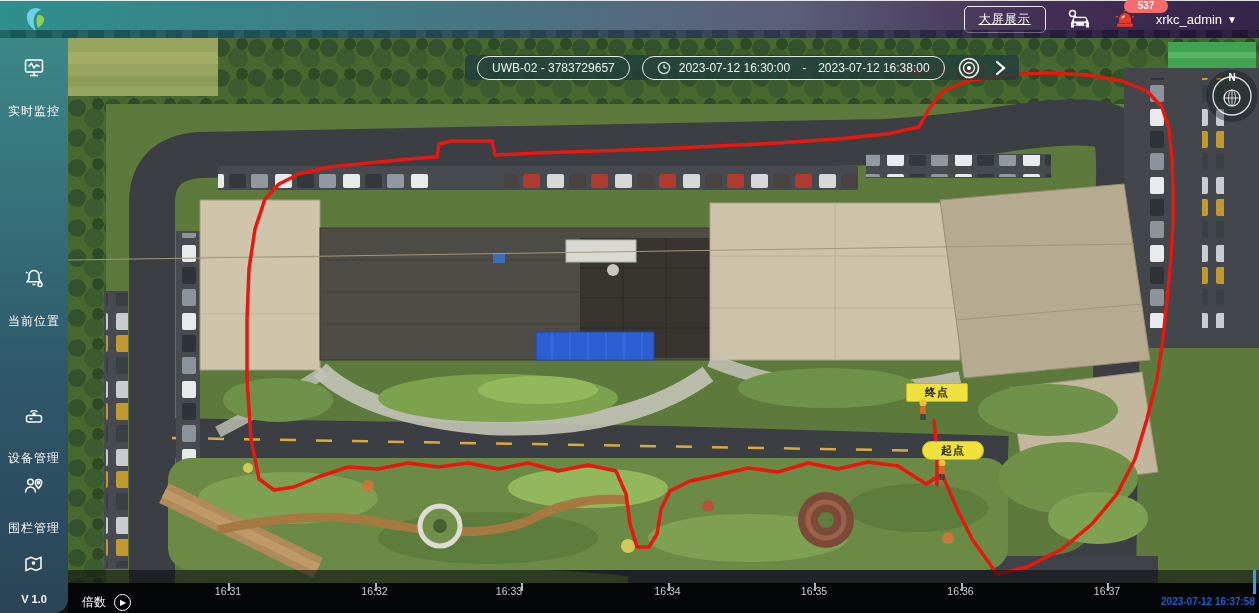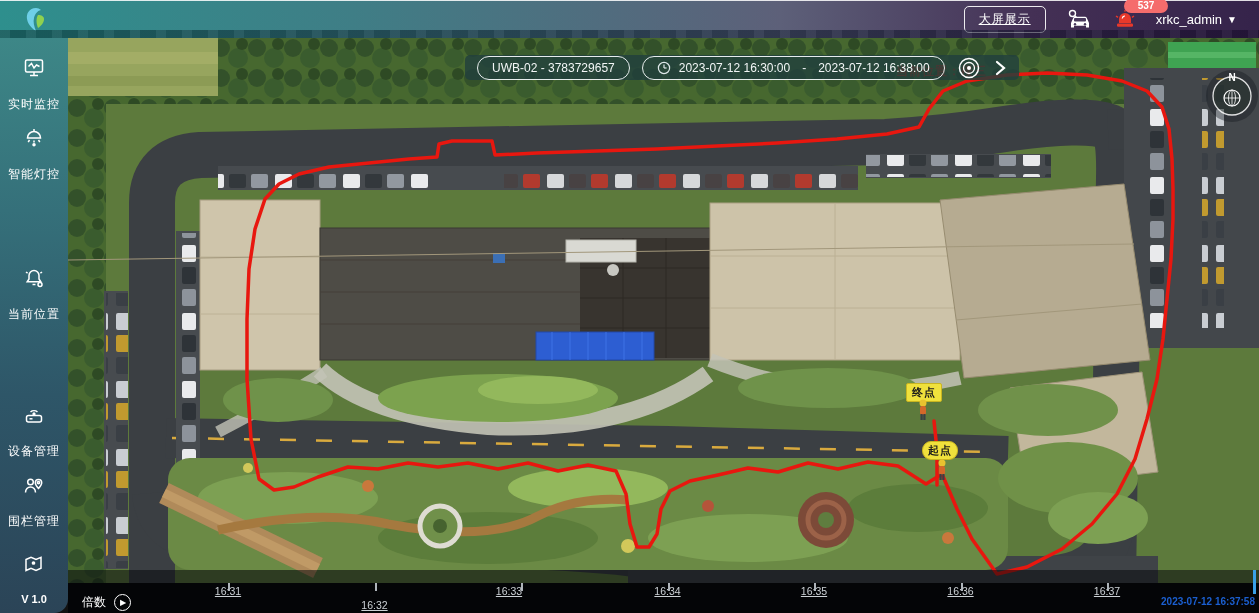--- a/index.html
+++ b/index.html
@@ -36,21 +36,21 @@
   .caret { font-size:10px; }
 
   
   .sidebar {
     position:absolute; left:0; top:38px; width:68px; height:575px; z-index:25;
     background:linear-gradient(180deg,#3d8787 0%,#35707a 30%,#2e5668 62%,#2b4457 100%);
     border-radius:0 0 14px 0;
   }
   .side-item { position:absolute; left:0; width:68px; height:60px; text-align:center; cursor:pointer; }
   .side-item .side-icon { display:block; height:26px; margin-top:2px; }
-  .side-item .side-label { display:block; color:#fff; font-size:12px; margin-top:14px; letter-spacing:1px; }
+  .side-item .side-label { display:block; color:#fff; font-size:12px; margin-top:21px; letter-spacing:1px; }
   .side-item.active { left:5px; width:58px; height:64px; background:rgba(255,255,255,0.18); border-radius:10px; }
   .side-item.active .side-icon { margin-top:6px; }
   .version { position:absolute; left:0; bottom:8px; width:68px; text-align:center; color:#fff; font-size:11px; font-weight:bold; }
 
   
   .map-wrap { position:absolute; left:68px; top:38px; width:1191px; height:545px; background:#5d7a3c; overflow:hidden; }
   .map-svg { position:absolute; left:0; top:0; }
 
   .control-bar {
     position:absolute; left:382px; top:17px; height:25px; z-index:10;
@@ -64,30 +64,30 @@
   }
   .pill .sep { margin:0 4px; }
   .icon-btn { display:inline-flex; cursor:pointer; }
 
   .alert-text { position:absolute; left:828px; top:25px; color:#e8170f; font-size:12px; font-weight:bold; z-index:9; letter-spacing:1px; }
 
   .compass { position:absolute; left:1136px; top:30px; width:56px; height:56px; z-index:9; cursor:pointer; }
 
   .marker-label {
     position:absolute; z-index:8; background:#f0e13c; border:1px solid #c9b520; color:#1b1b1b;
-    font-size:11px; font-weight:bold; padding:1px 5px; border-radius:2px; letter-spacing:1px;
+    font-size:11px; font-weight:bold; padding:1px 18px; border-radius:2px; letter-spacing:1px;
   }
   .worker { position:absolute; z-index:8; }
 
   
   .bottom-bar { position:absolute; left:68px; bottom:0; width:1191px; height:43px; z-index:20; }
   .tl-track { position:absolute; left:0; top:0; width:100%; height:13px; background:rgba(8,10,12,0.55); }
   .tl-black { position:absolute; left:0; top:13px; width:100%; height:30px; background:#040507; }
   .tl-tick { position:absolute; top:13px; width:2px; height:8px; background:#aeb4ba; }
-  .tl-label { position:absolute; top:15px; transform:translateX(-50%); color:#ccd1d5; font-size:10.5px;text-decoration:underline; }
+  .tl-label { position:absolute; top:15px; transform:translateX(-50%); color:#ccd1d5; font-size:10.5px; }
   .speed-ctrl { position:absolute; left:14px; top:24px; display:flex; align-items:center; gap:8px; color:#fff; font-size:12px; }
   .play-btn {
     width:17px; height:17px; border:1.5px solid #fff; border-radius:50%; color:#fff;
     display:inline-flex; align-items:center; justify-content:center; font-size:8px; cursor:pointer; padding-left:1px;
   }
   .playhead { position:absolute; top:0; width:3px; height:24px; background:#3aa0e8; }
   .cur-time { position:absolute; right:4px; top:26px; color:#1b5fd0; font-size:10px; font-weight:bold;text-align:right; }
 </style>
 </head>
 <body>
@@ -133,33 +133,20 @@
     <div class="side-item" style="top:16px">
       <span class="side-icon">
         <svg width="24" height="24" viewBox="0 0 24 24" fill="none" stroke="#fff" stroke-width="1.5">
           <rect x="3.5" y="4" width="17" height="12" rx="1.5"></rect>
           <polyline points="6.5,10.5 9.5,7.5 12,12 14.5,9 17.5,10.5"></polyline>
           <line x1="12" y1="16" x2="12" y2="19"></line>
             <line x1="8" y1="19.5" x2="16" y2="19.5"></line>
         </svg>
       </span>
       <span class="side-label">实时监控</span>
-    </div>
-    <div class="side-item" style="top:86px">
-      <span class="side-icon">
-        <svg width="24" height="24" viewBox="0 0 24 24" fill="none" stroke="#fff" stroke-width="1.5">
-          <line x1="12" y1="3" x2="12" y2="5"></line>
-          <path d="M5.5,12 a6.5,6.5 0 0 1 13,0 z"></path>
-          <line x1="12" y1="14.5" x2="12" y2="16.5"></line>
-          <line x1="7.5" y1="14" x2="6.2" y2="16.2"></line>
-          <line x1="16.5" y1="14" x2="17.8" y2="16.2"></line>
-          <circle cx="12" cy="18.8" r="1" fill="#fff"></circle>
-        </svg>
-      </span>
-      <span class="side-label">智能灯控</span>
     </div>
     <div class="side-item" style="top:226px">
       <span class="side-icon">
         <svg width="24" height="24" viewBox="0 0 24 24" fill="none" stroke="#fff" stroke-width="1.5">
           <path d="M12,4.5 a5,5 0 0 1 5,5 v3.5 l1.8,2.8 H5.2 L7,13 V9.5 a5,5 0 0 1 5,-5 z"></path>
           <line x1="10.5" y1="18.5" x2="13.5" y2="18.5"></line>
           <line x1="4" y1="6" x2="5.6" y2="7.2"></line>
             <line x1="20" y1="6" x2="18.4" y2="7.2"></line>
           <circle cx="18" cy="18.5" r="2"></circle>
         </svg>
@@ -404,21 +391,21 @@
     </span>
   </div>
 
   <div class="bottom-bar">
     <div class="tl-track"></div>
     <div class="tl-black"></div>
     <div id="ticks">
         <div class="tl-tick" style="left: 160px;"></div>
         <div class="tl-label" style="left: 160px;">16:31</div>
         <div class="tl-tick" style="left: 306.5px;"></div>
-        <div class="tl-label" style="left: 306.5px; margin-top: 14px;">16:32</div>
+        <div class="tl-label" style="left: 306.5px;">16:32</div>
         <div class="tl-tick" style="left: 453px;"></div>
         <div class="tl-label" style="left: 441px;">16:33</div>
         <div class="tl-tick" style="left: 599.5px;"></div>
         <div class="tl-label" style="left: 599.5px;">16:34</div>
         <div class="tl-tick" style="left: 746px;"></div>
         <div class="tl-label" style="left: 746px;">16:35</div>
         <div class="tl-tick" style="left: 892.5px;"></div>
         <div class="tl-label" style="left: 892.5px;">16:36</div>
         <div class="tl-tick" style="left: 1039px;"></div>
         <div class="tl-label" style="left: 1039px;">16:37</div>

